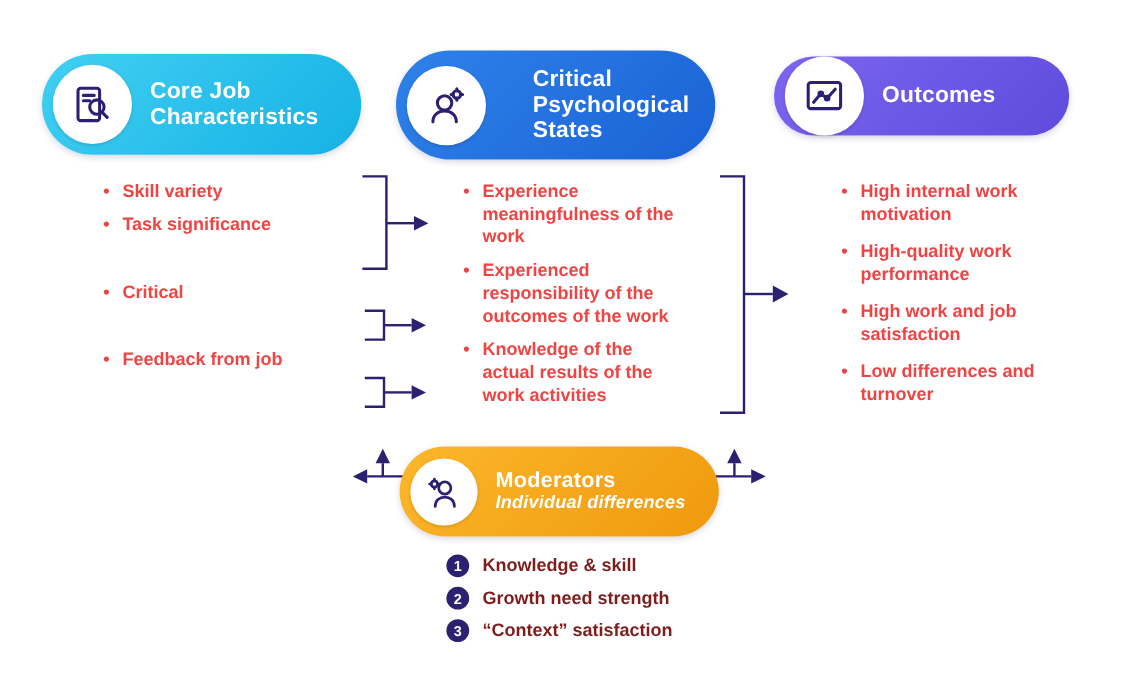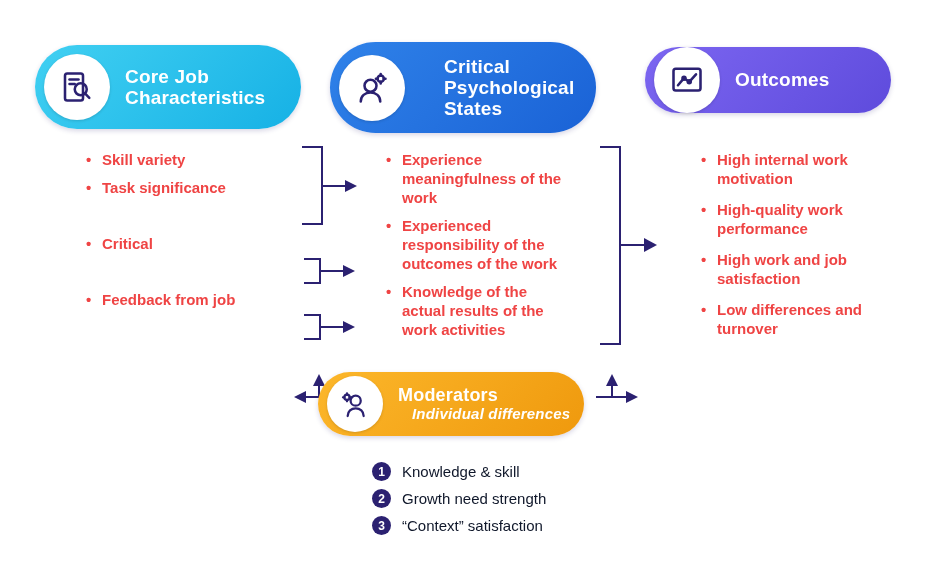--- a/index.html
+++ b/index.html
@@ -28,26 +28,26 @@
   #pill-core .badge, #pill-psych .badge, #pill-outcomes .badge { width:66px; height:66px; }
   #pill-core .title { width:152px; }
 
   #pill-psych     { left:330px; top:42px;  width:266px; height:91px;
                     background:linear-gradient(135deg,#2f82e9,#1a62d6);gap:24px; }
   #pill-psych .title { width:150px; }
 
   #pill-outcomes  { left:645px; top:47px;  width:246px; height:66px;
                     background:linear-gradient(135deg,#7c66f1,#5e4bdc); }
 
-  #pill-moderators{ left:318px; top:372px; width:266px; height:64px;
+  #pill-moderators{ left:333px; top:372px; width:266px; height:75px;
                     background:linear-gradient(135deg,#fcb72b,#ef990d); }
   #pill-moderators .badge { width:56px; height:56px; }
   #pill-moderators .title { font-size:18px; }
   #pill-moderators .subtitle {
-    font-size:15px; font-style:italic; font-weight:600; line-height:1.25;margin-left:14px;
+    font-size:15px; font-style:italic; font-weight:600; line-height:1.25;
   }
 
   
   .bullets {
     position:absolute; margin:0; padding:0; list-style:none;
     color:#ef4444; font-weight:bold; font-size:15px;
   }
   .bullets li { position:relative; padding-left:17px; line-height:19px; margin-bottom:9px; }
   .bullets li::before { content:"\2022"; position:absolute; left:1px; top:0; }
   #list-core     { left:85px;  top:150px; width:205px; }
@@ -57,21 +57,21 @@
   #list-outcomes li { margin-bottom:12px; }
 
   
   .modlist { position:absolute; left:372px; top:462px; }
   .modrow { display:flex; align-items:center; margin-bottom:8px; }
   .modrow .num {
     width:19px; height:19px; border-radius:50%; background:#2b2171; color:#fff;
     font-size:12px; font-weight:bold; display:flex; align-items:center;
     justify-content:center; flex:0 0 auto;
   }
-  .modrow .lbl { margin-left:11px; color:#0f172a; font-weight:normal; font-size:15px; }
+  .modrow .lbl { margin-left:11px; color:#7f1d1d; font-weight:bold; font-size:15px; }
 
   
   .connectors { position:absolute; left:0; top:0; pointer-events:none; }
   .connectors path, .connectors line { stroke:#2b2171; stroke-width:2; fill:none; }
   .connectors polygon { fill:#2b2171; stroke:none; }
 
   .icon { stroke:#2b2171; stroke-width:1.7; fill:none;
           stroke-linecap:round; stroke-linejoin:round; }
 </style>
 </head>

